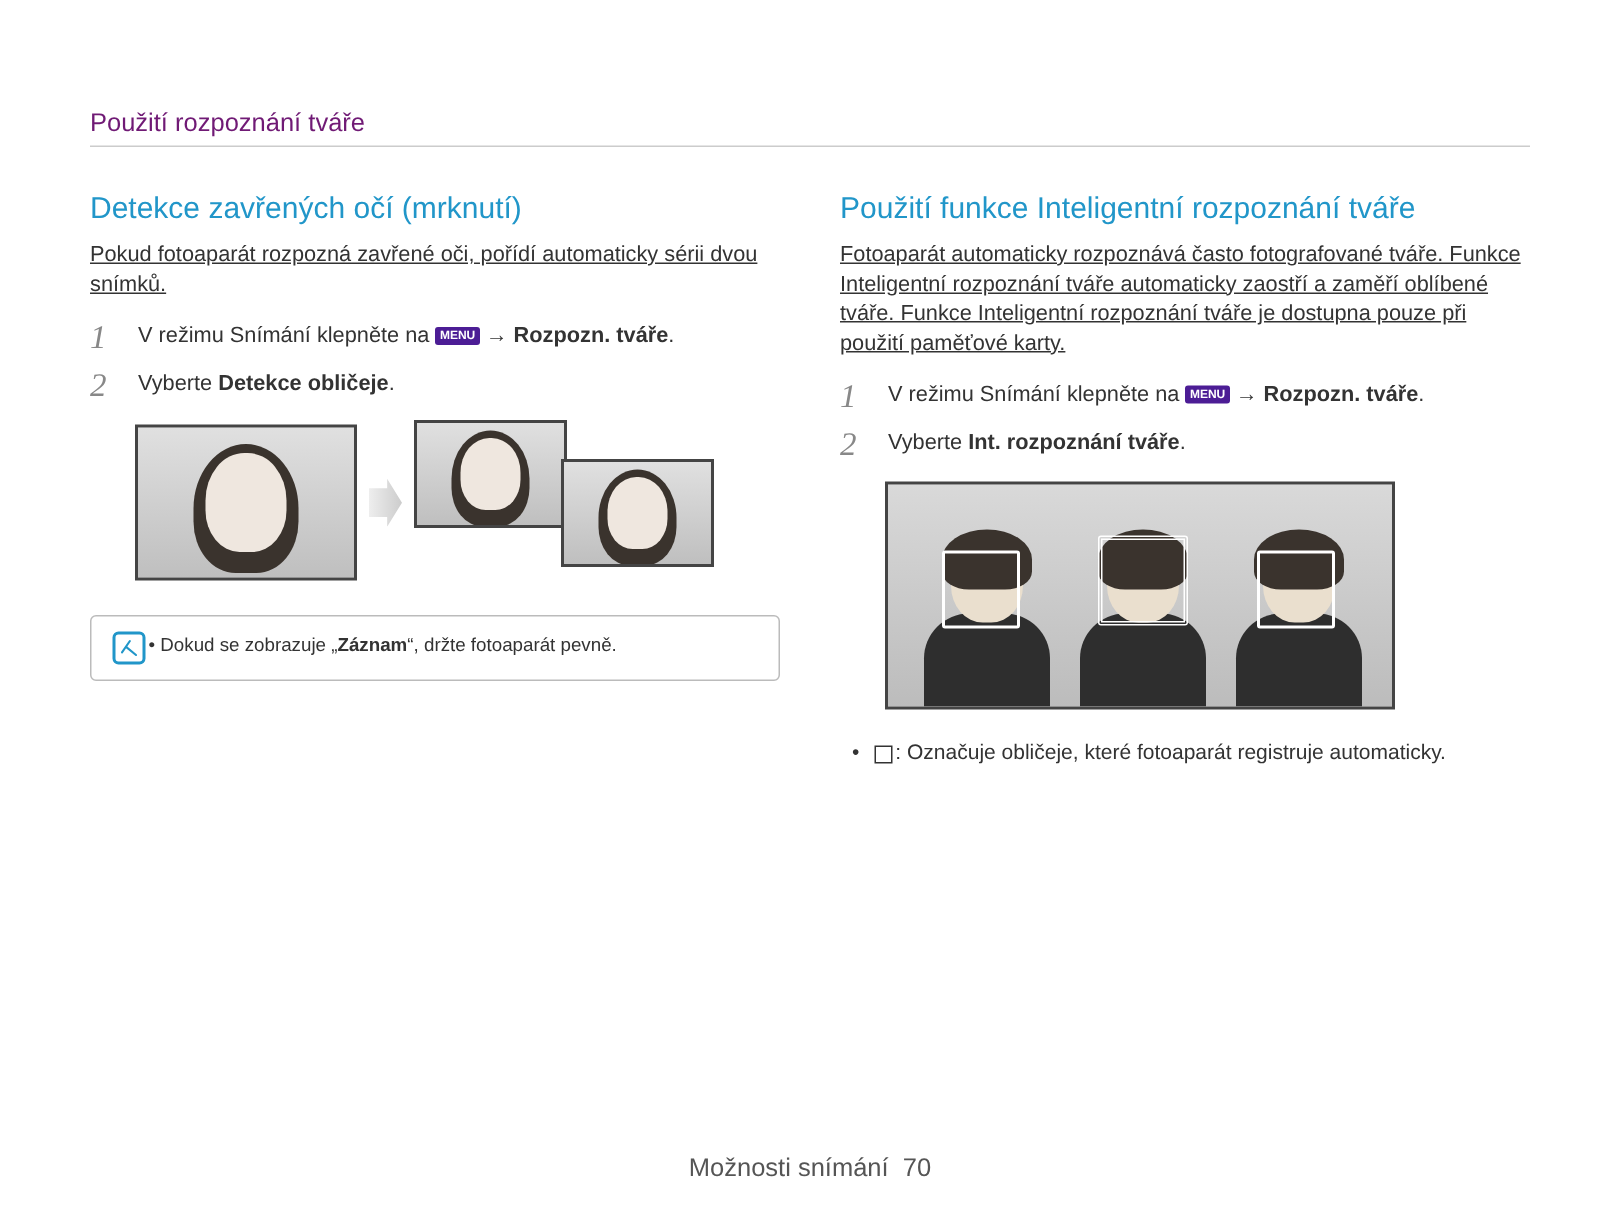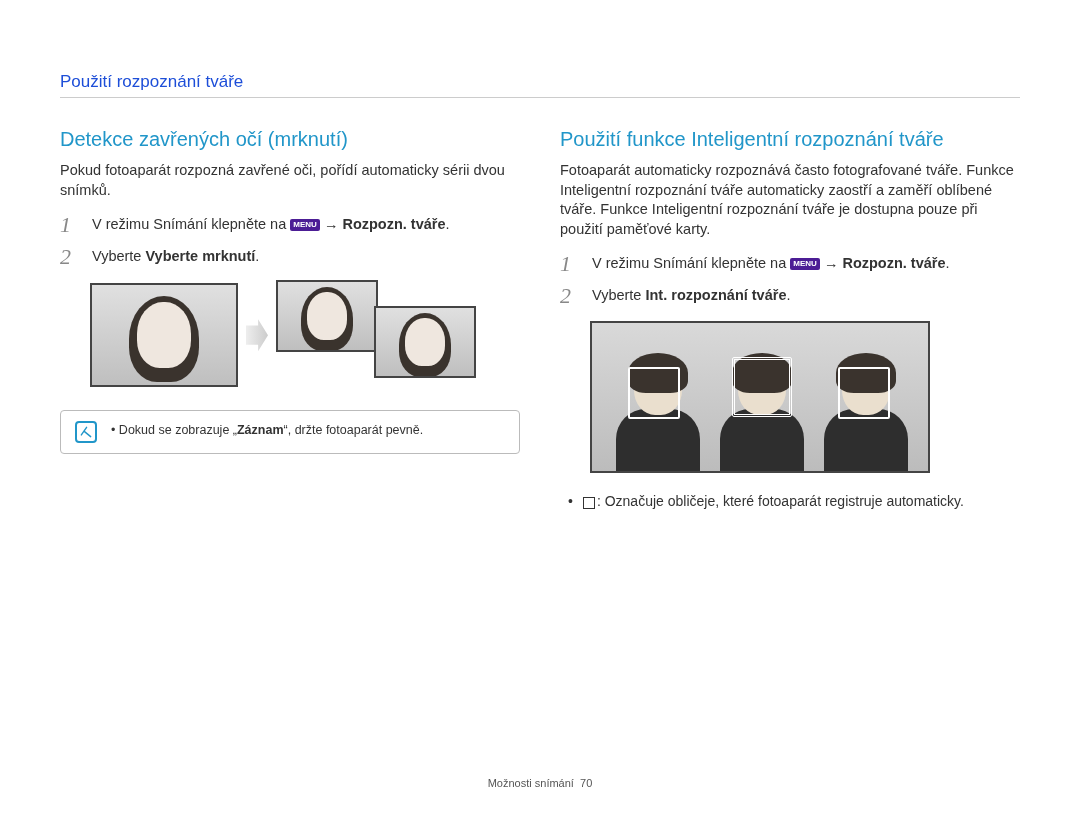--- a/index.html
+++ b/index.html
@@ -9,21 +9,21 @@
     width: 1080px;
     height: 815px;
     position: relative;
     color: #333;
   }
   .page {
     padding: 72px 60px 0 60px;
   }
   .breadcrumb {
     font-size: 17px;
-    color: #1d4ed8;
+    color: #701a75;
     padding-bottom: 5px;
     border-bottom: 1px solid #ccc;
     margin-bottom: 30px;
   }
   .columns {
     display: flex;
     gap: 40px;
   }
   .col {
     flex: 1;
@@ -33,20 +33,21 @@
     font-size: 20px;
     color: #2196c9;
     font-weight: 400;
     margin-bottom: 10px;
   }
   .body-text {
     font-size: 14.5px;
     line-height: 1.35;
     color: #333;
     margin-bottom: 14px;
+    text-decoration: underline;
   }
   .step {
     display: flex;
     align-items: flex-start;
     margin-bottom: 10px;
     font-size: 14.5px;
     line-height: 1.4;
   }
   .step-num {
     font-size: 22px;
@@ -108,21 +109,21 @@
   }
   .pf-small .face .head { width:40px; height:48px; }
   .pf-small .face .hair { width:52px; height:64px; top:-5px; left:-6px; }
 
   
   .note-box {
     display: flex;
     border: 1px solid #bbb;
     border-radius: 4px;
     padding: 10px 14px;
-    gap: 14px;
+    gap: 2px;
     font-size: 12.5px;
     line-height: 1.45;
     color: #333;
     margin-top: 6px;
   }
   .note-icon {
     width: 22px; height: 22px; border: 2px solid #2196c9; border-radius: 4px;
     display:flex; align-items:center; justify-content:center; color:#2196c9; flex-shrink:0;
   }
   .note-icon svg { width:14px; height:14px; }
@@ -163,21 +164,21 @@
     font-size: 14px; line-height:1.45; margin-left: 8px;
   }
   .bullet-list li { list-style:none; margin-bottom:6px; display:flex; }
   .bullet-list li::before { content:"•"; margin-right:10px; }
   .legend-sq {
     display:inline-block; width:12px; height:12px; border:1.5px solid #333; vertical-align:middle; margin-right:2px;
   }
   .legend-sq.dbl { border:2px double #333; }
 
   .footer {
-    position:absolute; bottom:26px; left:0; right:0; text-align:center; font-size:11px; color:#555;
+    position:absolute; bottom:26px; left:0; right:0; text-align:center; font-size:17px; color:#555;
   }
 </style>
 </head>
 <body>
 
 <div class="page">
   <div class="breadcrumb">Použití rozpoznání tváře</div>
 
   <div class="columns">
 
@@ -190,21 +191,21 @@
         <span class="step-text">
           <span>V režimu Snímání klepněte na </span>
           <span class="menu-chip">MENU</span>
           <span class="bold"> → Rozpozn. tváře</span><span>.</span>
         </span>
       </div>
 
       <div class="step">
         <span class="step-num">2</span>
         <span class="step-text">
-          <span>Vyberte </span><span class="bold">Vyberte mrknutí</span><span>.</span>
+          <span>Vyberte </span><span class="bold">Detekce obličeje</span><span>.</span>
         </span>
       </div>
 
       <div class="illus-left">
         <div class="photo-frame pf-big">
           <div class="face">
               <div class="hair"></div>
               <div class="head"></div>
             </div>
         </div>

